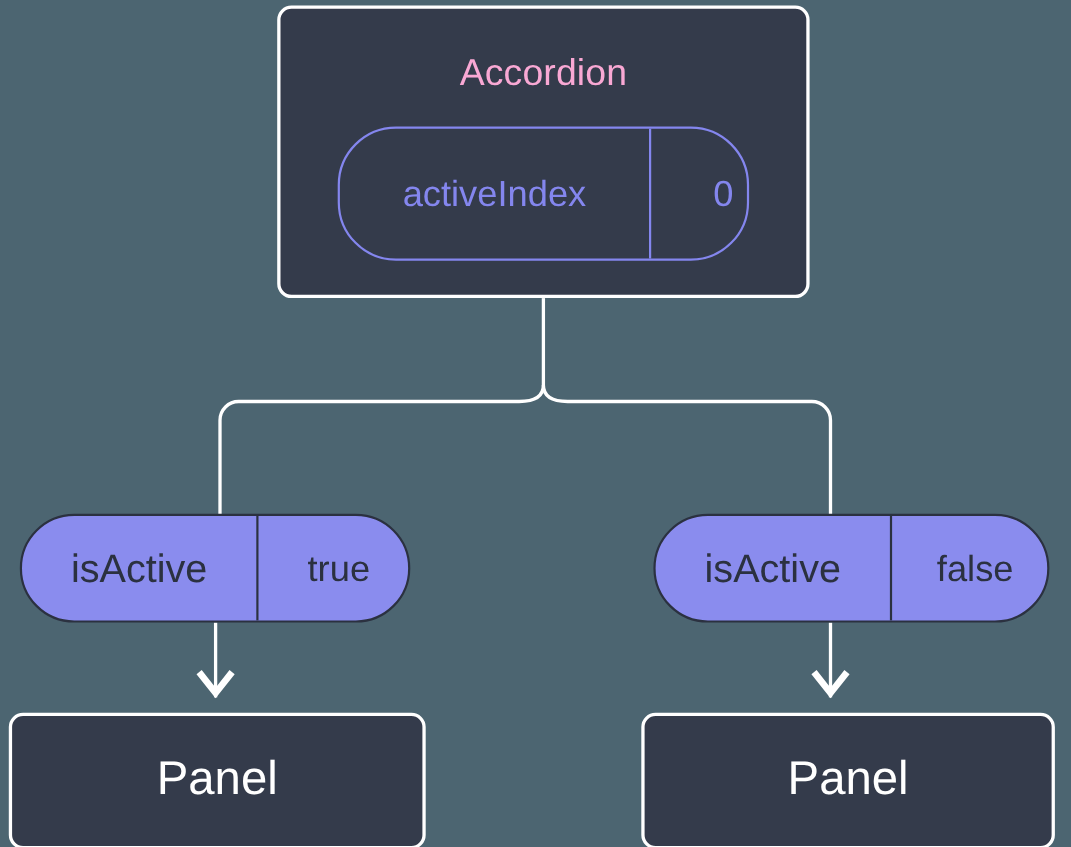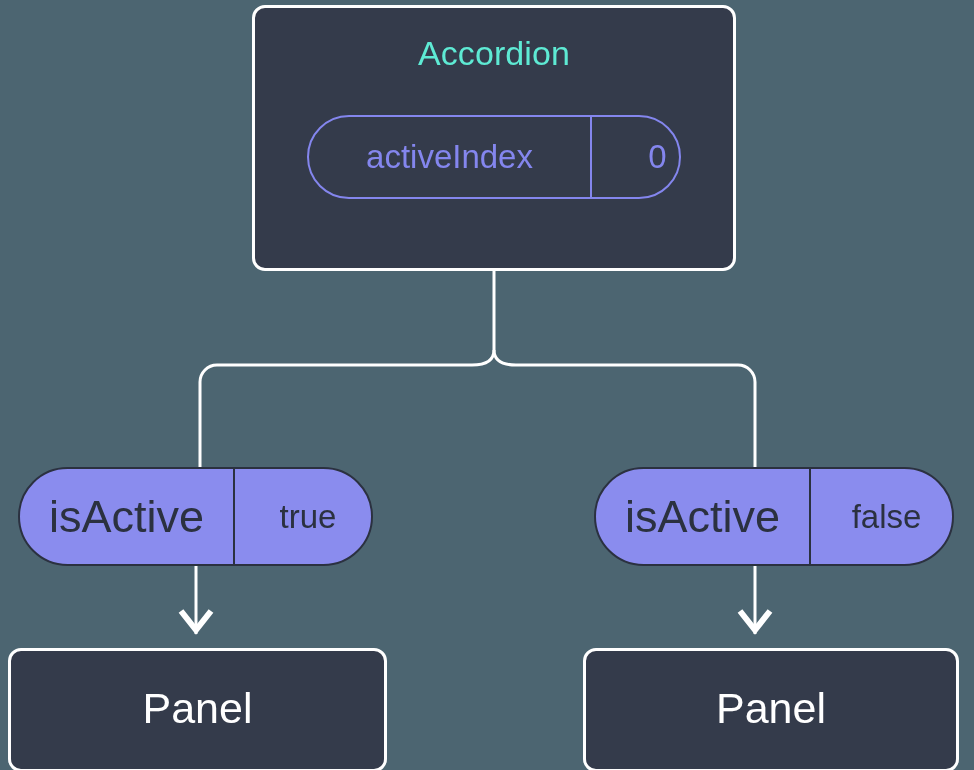--- a/index.html
+++ b/index.html
@@ -36,36 +36,36 @@
     flex-direction: column;
     align-items: center;
   }
   #accordion-card {
     left: 252px;
     top: 5px;
     width: 484px;
     height: 266px;
   }
   .card-title {
-    color: #5eead4;
+    color: #f9a8d4;
     font-size: 34px;
     font-weight: 500;
     letter-spacing: 0.1px;
-    margin-top: 28px;
+    margin-top: 41px;
     line-height: 1;
     white-space: nowrap;
   }
 
   
   .state-pill-outline {
     position: absolute;
     left: 307px;
     top: 115px;
     width: 374px;
-    height: 84px;
+    height: 122px;
     box-sizing: border-box;
     border: 2px solid #8486ee;
     border-radius: 53px;
     display: flex;
     align-items: stretch;
     gap: 44px;
   }
   .state-pill-outline .key {
     flex: 0 0 281px;
     display: flex;
@@ -99,21 +99,21 @@
     height: 99px;
   }
   #pill-left  { left: 18px;  width: 355px; }
   #pill-right { left: 594px; width: 360px; }
 
   .state-pill-filled .key {
     display: flex;
     align-items: center;
     justify-content: center;
     color: #2b3140;
-    font-size: 45px;
+    font-size: 36px;
     border-right: 2px solid #2b3140;
     white-space: nowrap;
   }
   .state-pill-filled .val {
     flex: 1 1 auto;
     display: flex;
     align-items: center;
     justify-content: center;
     color: #2b3140;
     font-size: 33px;

